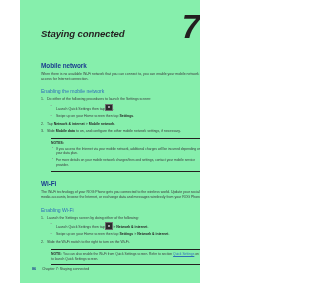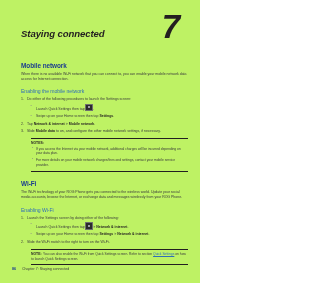--- a/index.html
+++ b/index.html
@@ -12,22 +12,23 @@
     height: 283px;
     overflow: hidden;
     font-family: "Liberation Sans", sans-serif;
     color: #231f20;
   }
 
   .page {
     position: relative;
     width: 200px;
     height: 283px;
-    background: #bef264;
+    background: #86efac;
     box-sizing: border-box;
+    margin-left: 20px;
   }
 
   
   .chapter-head {
     position: absolute;
     left: 21px;
     right: 12px;
     top: 24px;
     height: 44px;
   }

